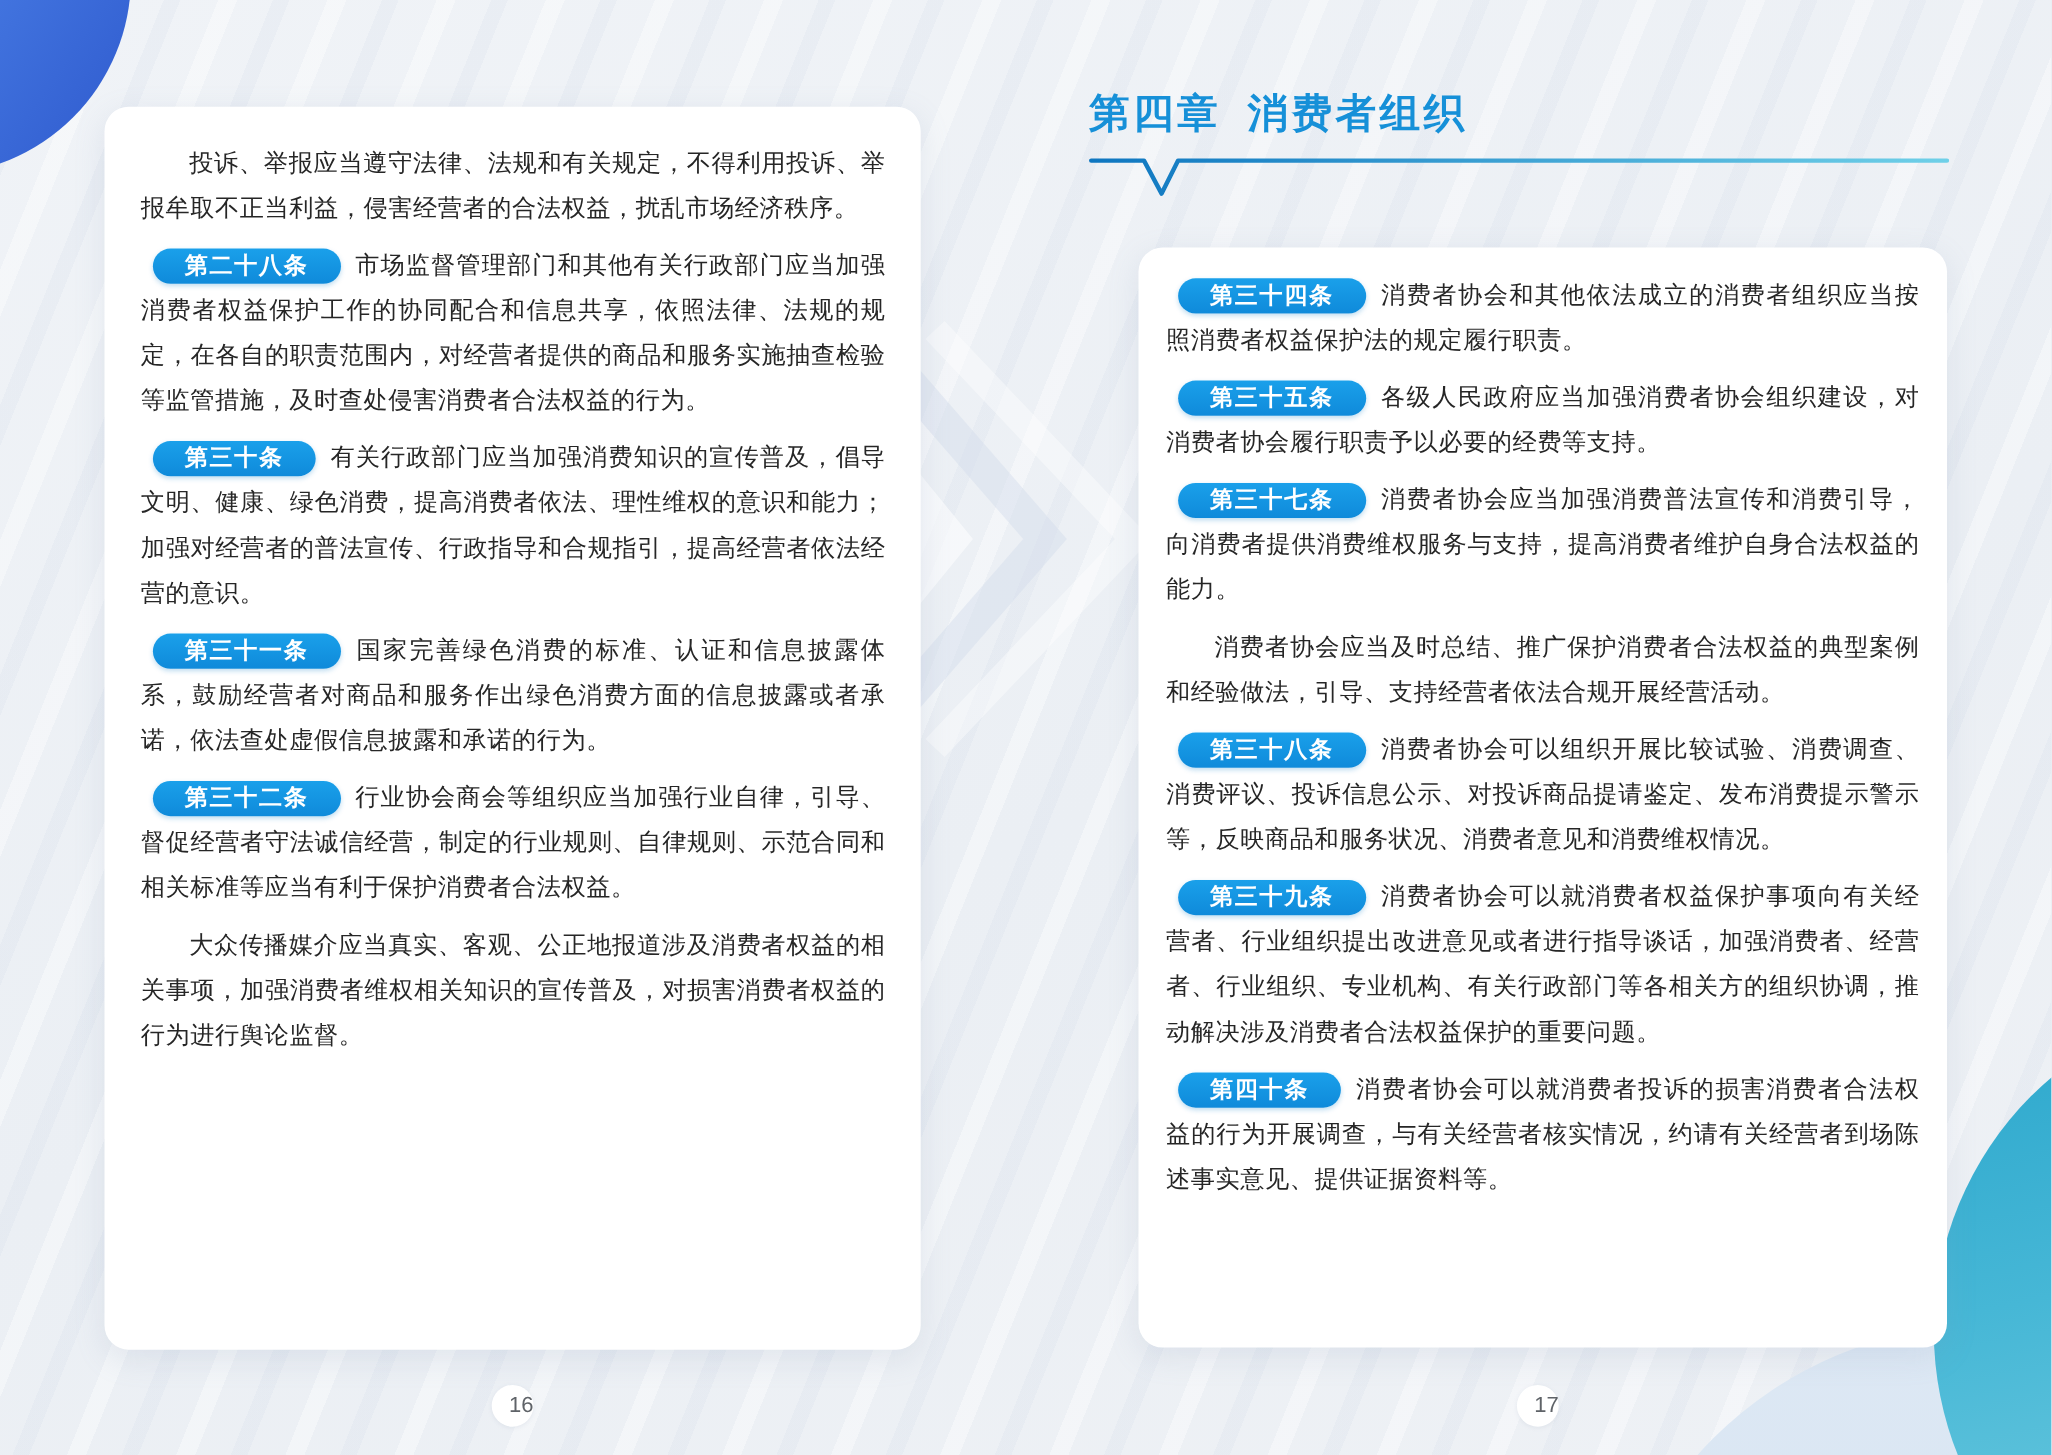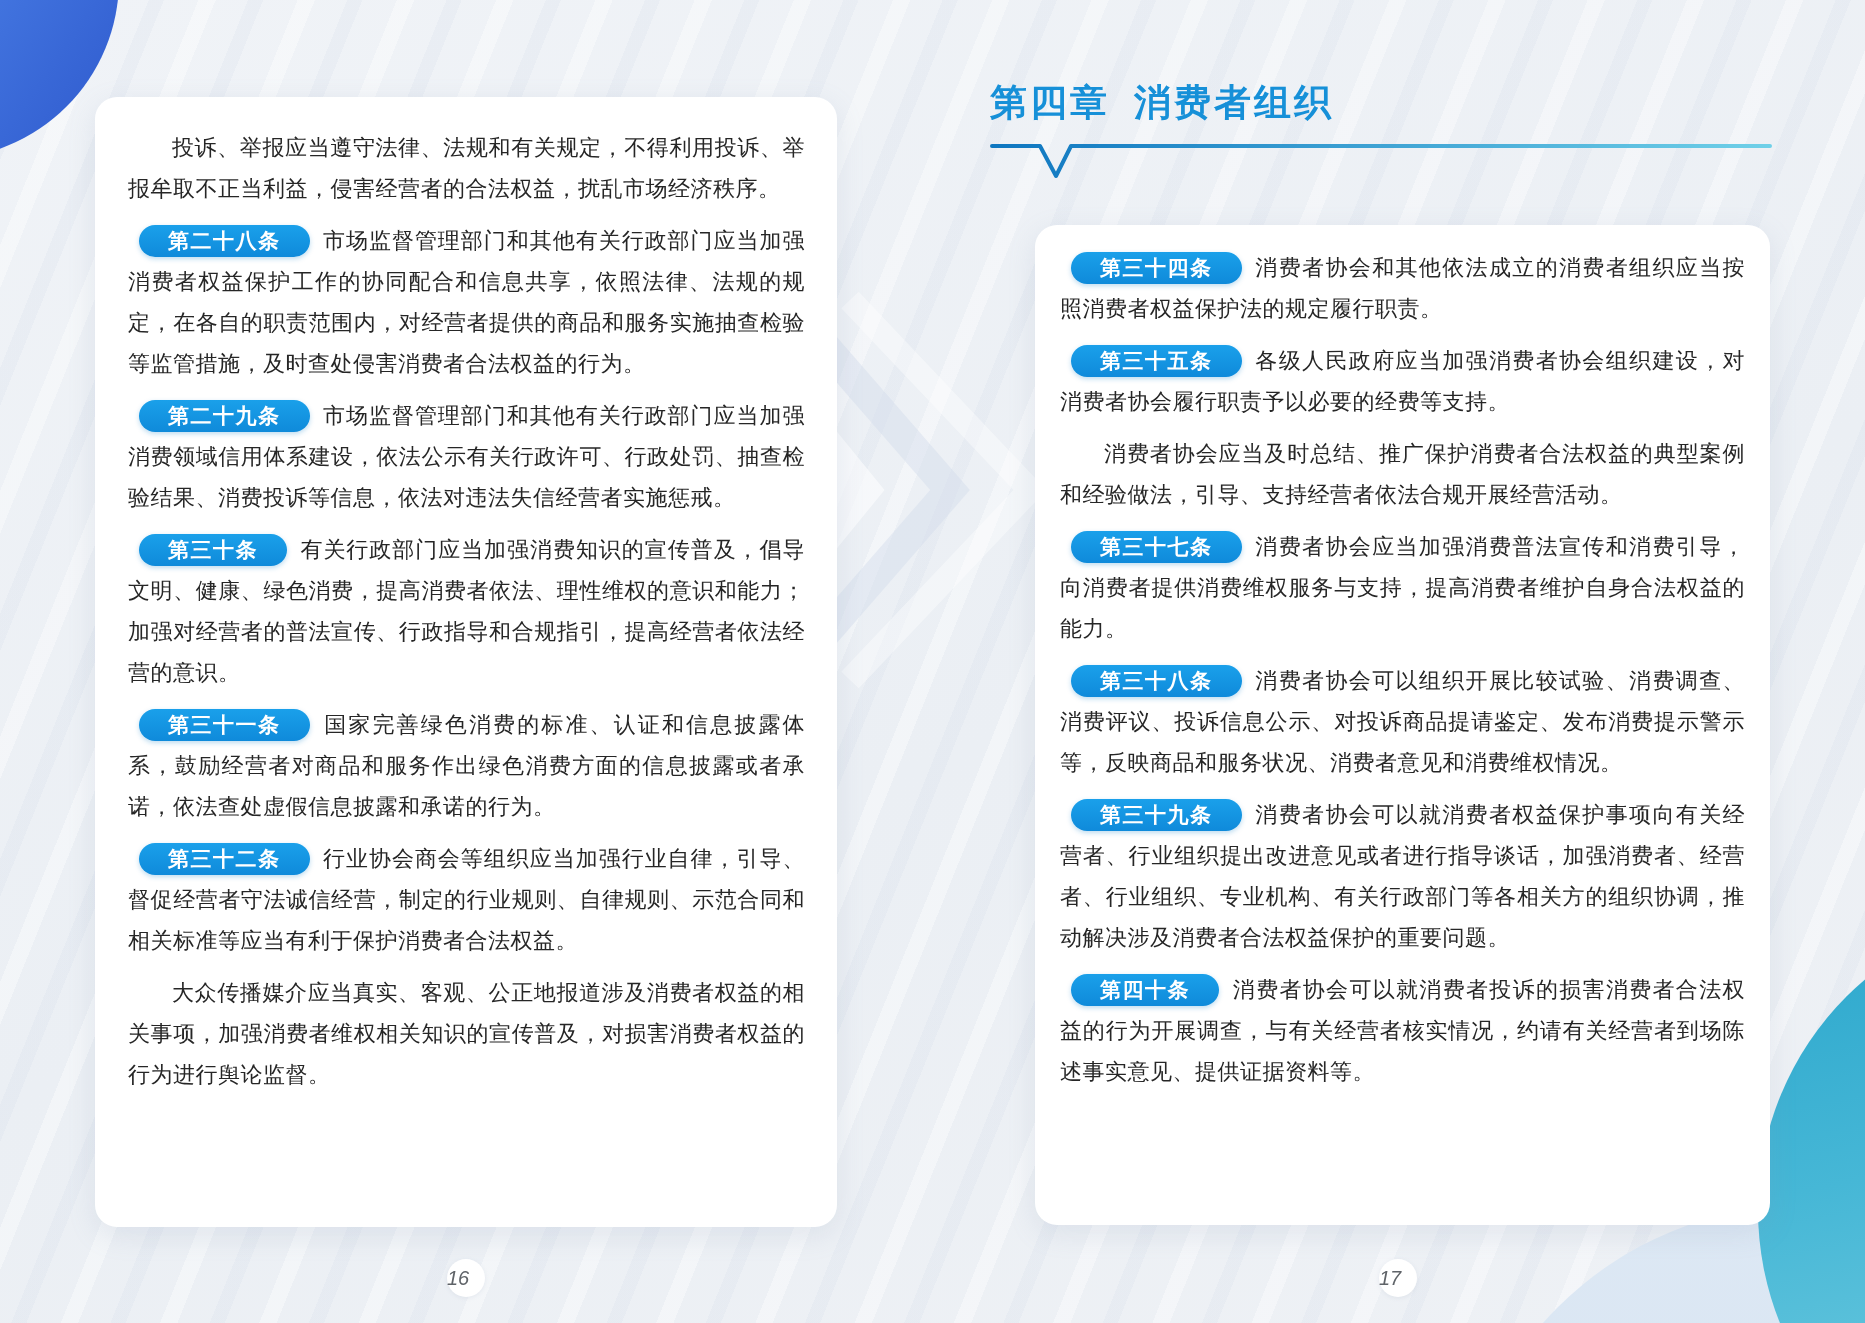--- a/index.html
+++ b/index.html
@@ -44,22 +44,22 @@
          box-shadow:0 2px 5px rgba(20,130,200,.28);}
 
   
   .chapter{position:absolute;left:990px;top:78px;}
   .chapter-title{display:flex;gap:24px;font-size:37px;font-weight:700;
                  color:#1690d8;letter-spacing:3px;}
   .chapter-line{position:absolute;left:0px;top:62px;}
 
   
   .pagenum{position:absolute;width:38px;height:38px;border-radius:50%;background:#ffffff;
-           display:flex;align-items:center;justify-content:flex-start;
-           font-size:20px;color:#5f6368;box-shadow:0 1px 4px rgba(140,155,180,.15);font-style:italic;}
+           display:flex;align-items:center;justify-content:flex-end;
+           font-size:20px;color:#5f6368;box-shadow:0 1px 4px rgba(140,155,180,.15);}
   .pn-left{left:447px;top:1259px;}
   .pn-right{left:1379px;top:1259px;}
 </style>
 </head>
 <body>
 
 <div class="stage">
 
   <div class="bg-stripes"></div>
 
@@ -70,21 +70,20 @@
   </svg>
 
   <div class="circle-topleft"></div>
   <div class="circle-pale"></div>
   <div class="circle-teal"></div>
 
   <section class="card card-left">
     <div class="content" id="left-paras">
         <p class="para plain">投诉、举报应当遵守法律、法规和有关规定，不得利用投诉、举报牟取不正当利益，侵害经营者的合法权益，扰乱市场经济秩序。</p>
         <p class="para article"><span class="badge">第二十八条</span>市场监督管理部门和其他有关行政部门应当加强消费者权益保护工作的协同配合和信息共享，依照法律、法规的规定，在各自的职责范围内，对经营者提供的商品和服务实施抽查检验等监管措施，及时查处侵害消费者合法权益的行为。</p>
-        <p class="para article"><span class="badge">第二十九条</span>市场监督管理部门和其他有关行政部门应当加强消费领域信用体系建设，依法公示有关行政许可、行政处罚、抽查检验结果、消费投诉等信息，依法对违法失信经营者实施惩戒。</p>
         <p class="para article"><span class="badge">第三十条</span>有关行政部门应当加强消费知识的宣传普及，倡导文明、健康、绿色消费，提高消费者依法、理性维权的意识和能力；加强对经营者的普法宣传、行政指导和合规指引，提高经营者依法经营的意识。</p>
         <p class="para article"><span class="badge">第三十一条</span>国家完善绿色消费的标准、认证和信息披露体系，鼓励经营者对商品和服务作出绿色消费方面的信息披露或者承诺，依法查处虚假信息披露和承诺的行为。</p>
         <p class="para article"><span class="badge">第三十二条</span>行业协会商会等组织应当加强行业自律，引导、督促经营者守法诚信经营，制定的行业规则、自律规则、示范合同和相关标准等应当有利于保护消费者合法权益。</p>
         <p class="para plain">大众传播媒介应当真实、客观、公正地报道涉及消费者权益的相关事项，加强消费者维权相关知识的宣传普及，对损害消费者权益的行为进行舆论监督。</p>
       </div>
   </section>
 
   <div class="chapter">
     <div class="chapter-title">
       <span>第四章</span>
@@ -98,22 +97,22 @@
         </linearGradient>
       </defs>
       <path d="M2 6 H50 L66 36 L81 6 H780" fill="none" stroke="url(#lineGrad)" stroke-width="4" stroke-linejoin="round" stroke-linecap="round"></path>
     </svg>
   </div>
 
   <section class="card card-right">
     <div class="content" id="right-paras">
         <p class="para article"><span class="badge">第三十四条</span>消费者协会和其他依法成立的消费者组织应当按照消费者权益保护法的规定履行职责。</p>
         <p class="para article"><span class="badge">第三十五条</span>各级人民政府应当加强消费者协会组织建设，对消费者协会履行职责予以必要的经费等支持。</p>
+        <p class="para article"><span class="badge">第三十七条</span>消费者协会应当加强消费普法宣传和消费引导，向消费者提供消费维权服务与支持，提高消费者维护自身合法权益的能力。</p>
         <p class="para plain">消费者协会应当及时总结、推广保护消费者合法权益的典型案例和经验做法，引导、支持经营者依法合规开展经营活动。</p>
-        <p class="para article"><span class="badge">第三十七条</span>消费者协会应当加强消费普法宣传和消费引导，向消费者提供消费维权服务与支持，提高消费者维护自身合法权益的能力。</p>
         <p class="para article"><span class="badge">第三十八条</span>消费者协会可以组织开展比较试验、消费调查、消费评议、投诉信息公示、对投诉商品提请鉴定、发布消费提示警示等，反映商品和服务状况、消费者意见和消费维权情况。</p>
         <p class="para article"><span class="badge">第三十九条</span>消费者协会可以就消费者权益保护事项向有关经营者、行业组织提出改进意见或者进行指导谈话，加强消费者、经营者、行业组织、专业机构、有关行政部门等各相关方的组织协调，推动解决涉及消费者合法权益保护的重要问题。</p>
         <p class="para article"><span class="badge">第四十条</span>消费者协会可以就消费者投诉的损害消费者合法权益的行为开展调查，与有关经营者核实情况，约请有关经营者到场陈述事实意见、提供证据资料等。</p>
       </div>
   </section>
 
   <div class="pagenum pn-left">
     <span>16</span>
   </div>
   <div class="pagenum pn-right">

